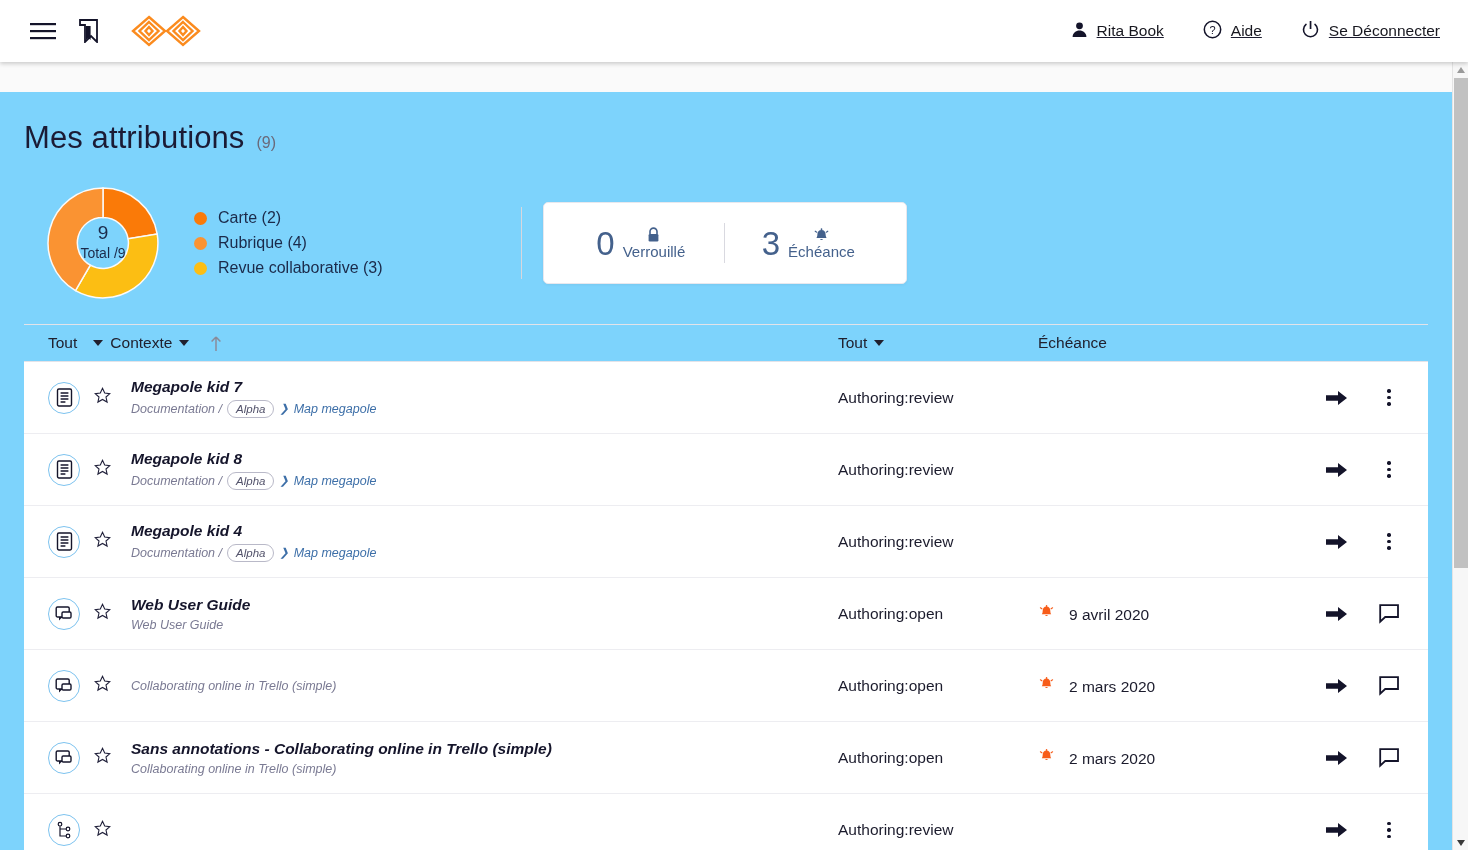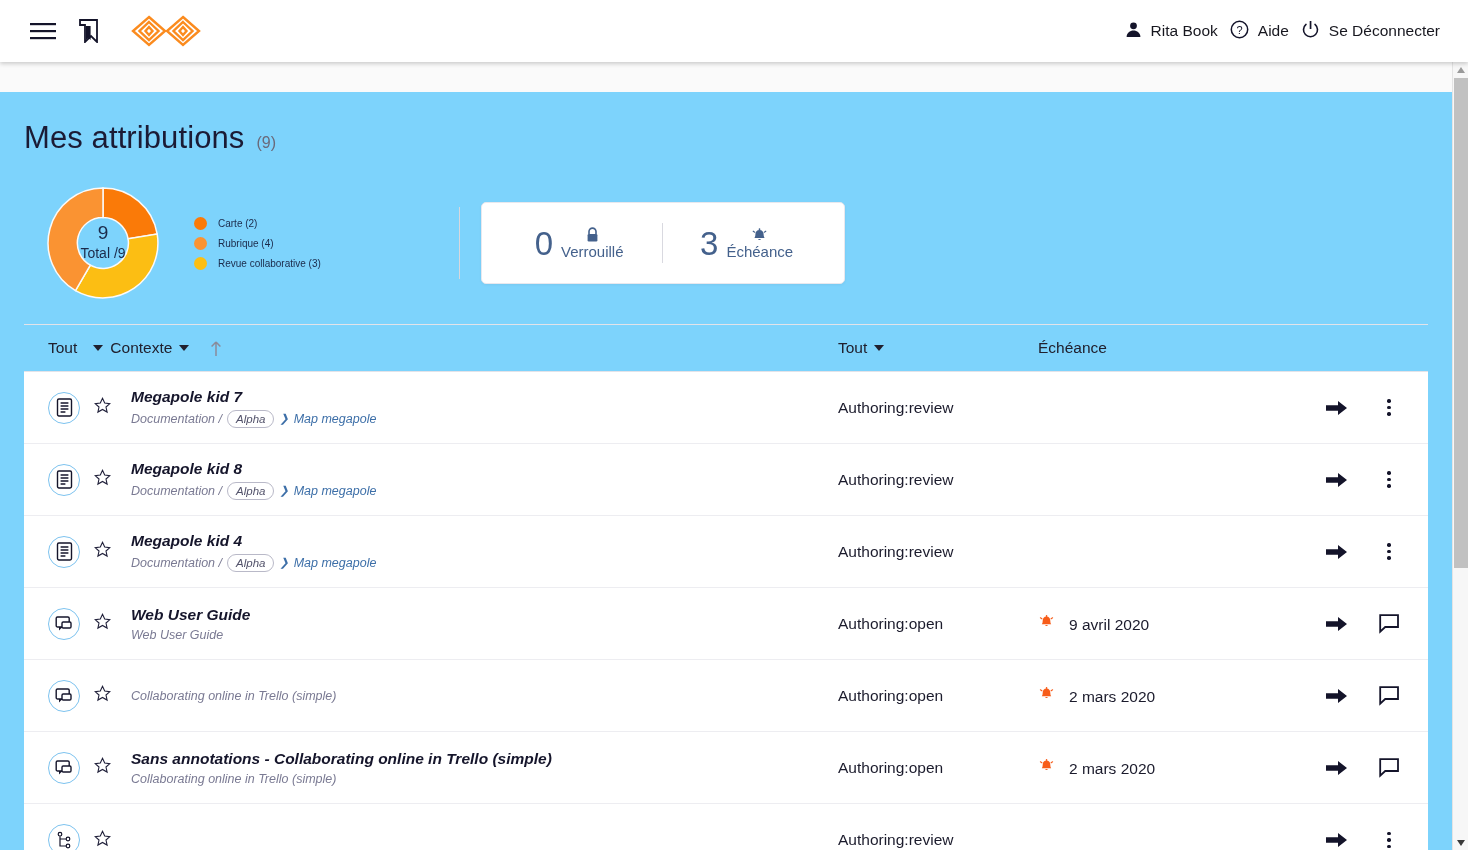--- a/index.html
+++ b/index.html
@@ -18,22 +18,22 @@
     width: 1468px; height: 62px;
     background: #ffffff;
     display: flex; align-items: center;
     box-shadow: 0 2px 4px rgba(0,0,0,0.18);
     z-index: 20;
   }
   .tb-left { display: flex; align-items: center; padding-left: 30px; gap: 22px; }
   .icon-btn { cursor: pointer; display: flex; align-items: center; justify-content: center; }
   .tb-right {
     margin-left: auto; padding-right: 28px;
-    display: flex; align-items: center; gap: 12px;
-    font-size: 15px; color: #1b1b2f;
+    display: flex; align-items: center; gap: 39px;
+    font-size: 15px; color: #1b1b2f; text-decoration: underline;
   }
   .tb-item { display: flex; align-items: center; gap: 9px; cursor: pointer; }
   .tb-item span.lbl { color: #17171f; font-size: 15.5px; }
 
   
   #page {
     position: absolute; top: 62px; left: 0;
     width: 1468px; height: 788px;
     background: #fafafa;
     overflow: hidden;
@@ -69,21 +69,21 @@
     display: flex; flex-direction: column;
     align-items: center; justify-content: center;
     color: #1b2a4a;
   }
   .donut-center .big { font-size: 19px; line-height: 20px; }
   .donut-center .sub { font-size: 14px; line-height: 20px; }
 
   .legend { margin-left: 30px; display: flex; flex-direction: column; gap: 7px; }
   .legend-row { display: flex; align-items: center; gap: 11px; cursor: pointer; }
   .legend-dot { width: 13px; height: 13px; border-radius: 50%; flex: none; }
-  .legend-lbl { font-size: 10px; color: #1b2a4a; }
+  .legend-lbl { font-size: 16px; color: #1b2a4a; }
 
   .divider-v { width: 1px; height: 72px; background: #d7d7dd; margin-left: 138px; }
 
   .stats-outer {
     margin-left: 21px;
     width: 364px; height: 82px;
     border: 1px solid #e8e8ee;
     border-radius: 5px;
     background: #ffffff;
     box-shadow: 0 1px 3px rgba(0,0,0,0.05);
@@ -99,21 +99,21 @@
   }
   .stat .num { font-size: 33px; line-height: 34px; color: #44618c; font-weight: 400; }
   .stat .col { display: flex; flex-direction: column; align-items: center; }
   .stat .ico { height: 18px; display: flex; align-items: flex-end; }
   .stat .lbl { font-size: 15px; color: #44618c; line-height: 18px; }
   .stat-sep { width: 1px; height: 40px; background: #d9d9e0; }
 
   
   #table { margin: 16px 24px 0 24px; width: 1404px; }
   #thead {
-    height: 48px; border-top: 1px solid #e3e3e9; border-bottom: 1px solid #e3e3e9;
+    height: 38px; border-top: 1px solid #e3e3e9; border-bottom: 1px solid #e3e3e9;
     display: flex; align-items: center;
     font-size: 15.5px; color: #20202e;
   }
   .th { display: flex; align-items: center; }
   .th.ctx { width: 814px; padding-left: 24px; gap: 16px; }
   .th.status { width: 200px; gap: 8px; }
   .th.due { width: 200px; }
   .th-clickable { display: flex; align-items: center; gap: 7px; cursor: pointer; }
   .caret { width: 0; height: 0; border-left: 5px solid transparent; border-right: 5px solid transparent; border-top: 6px solid #20202e; }
 

